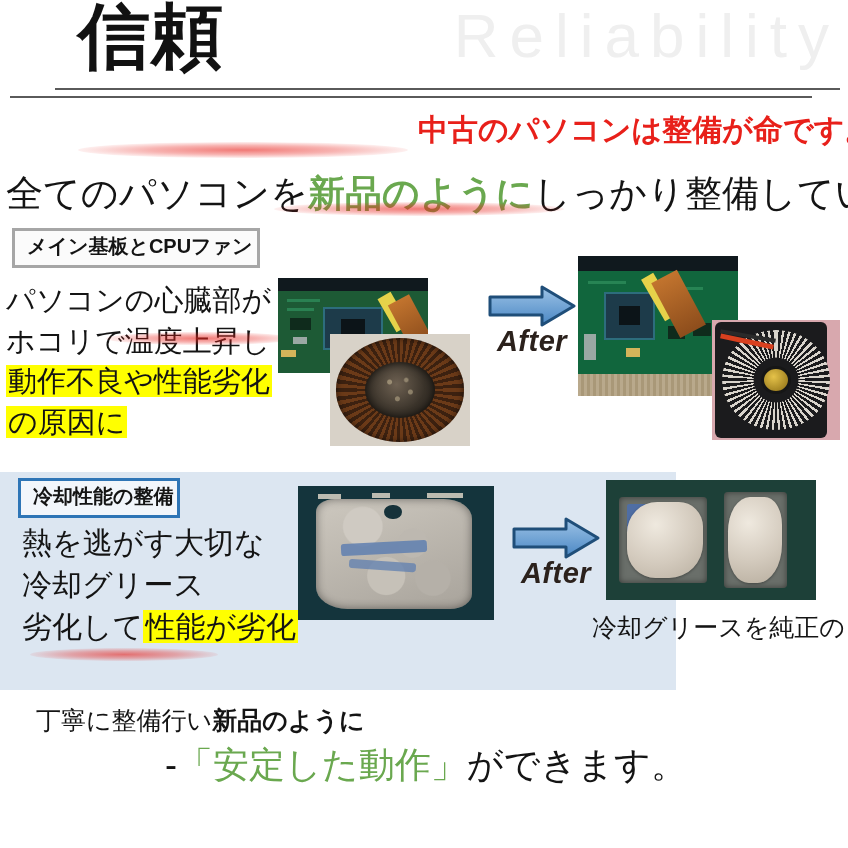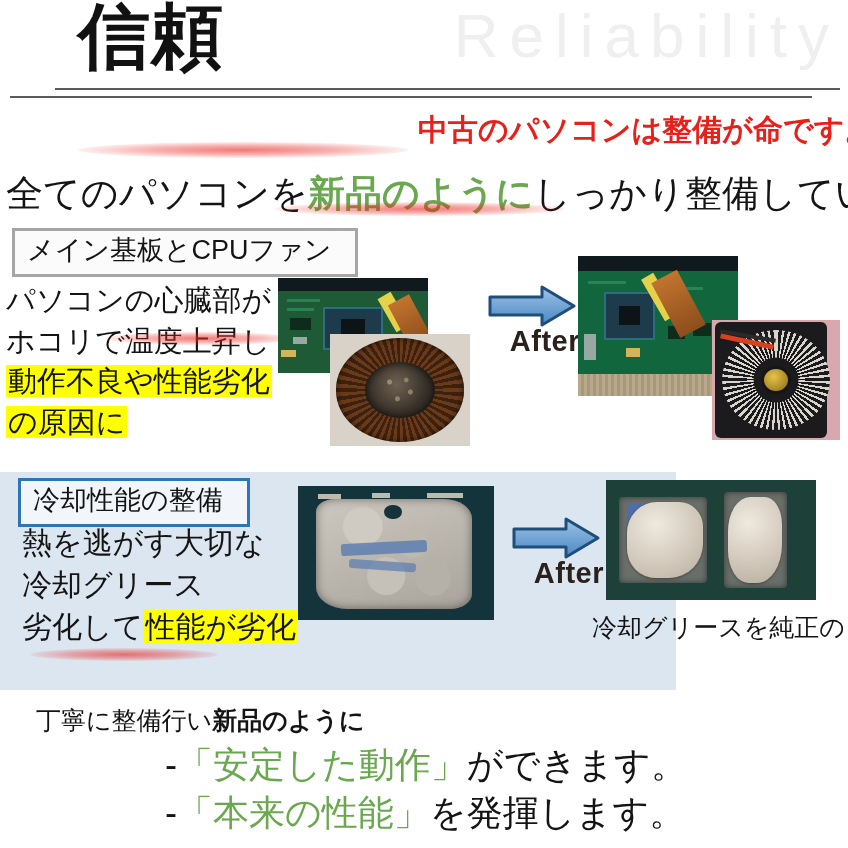--- a/index.html
+++ b/index.html
@@ -70,22 +70,22 @@
   }
   .lead-text .grn { color:#6aa84f; font-weight:700; }
   .glow-2 { left:274px; top:202px; width:290px; height:14px; }
 
   
   .sec1 { position:absolute; left:0; top:228px; width:848px; height:242px; }
   .label-box {
     position:absolute;
     background:#fbfbfb;
     border:3px solid #a6a6a6;
-    padding:3px 24px 6px 12px;
-    font-size:27px; font-weight:400; color:#141414;
+    padding:3px 4px 6px 12px;
+    font-size:20px; font-weight:700; color:#141414;
     white-space:nowrap; line-height:1.25;
   }
   .sec1 .label-box { left:12px; top:0; }
 
   .body-txt {
     position:absolute;
     font-size:29px; font-weight:500; color:#141414;
     line-height:1.40; white-space:nowrap;
   }
   .sec1-body { left:6px; top:52px; }
@@ -178,21 +178,21 @@
   .fan-clean .wire{
     position:absolute; left:6%; top:16%; width:42%; height:5px;
     background:#d8401f; transform:rotate(12deg);
   }
   .fan-clean .wire2{
     position:absolute; left:6%; top:12%; width:44%; height:4px;
     background:#2a2a2a; transform:rotate(10deg);
   }
 
   
-  .arrow-wrap { position:absolute; text-align:right; }
+  .arrow-wrap { position:absolute; text-align:center;font-style:italic; }
   .arrow-svg { display:block; }
   .after-lbl {
     font-size:29px; font-weight:700; color:#2b211c;
     letter-spacing:.5px; line-height:1.1; margin-top:-2px;
   }
   .arr1 { left:484px; top:56px; width:96px; }
   .arr2 { left:508px; top:290px; width:96px; }
 
   
   .sec2 {
@@ -419,16 +419,15 @@
     <div class="sec2-right-txt">
       <div>冷却グリースを純正の</div>
     </div>
   </div>
 
   <div class="footer">
     <div class="foot-l1"><span>丁寧に整備行い</span><b>新品のように</b></div>
 
     <div class="foot-l2"><span>-</span><span class="grn">「安定した動作」</span><span>ができます。</span></div>
 
-    <div class="foot-l3"><span>-</span><span class="grn">「本来の性能」</span><span>を発揮します。</span></div>
   </div>
 
 </div>
 
 </body></html>

